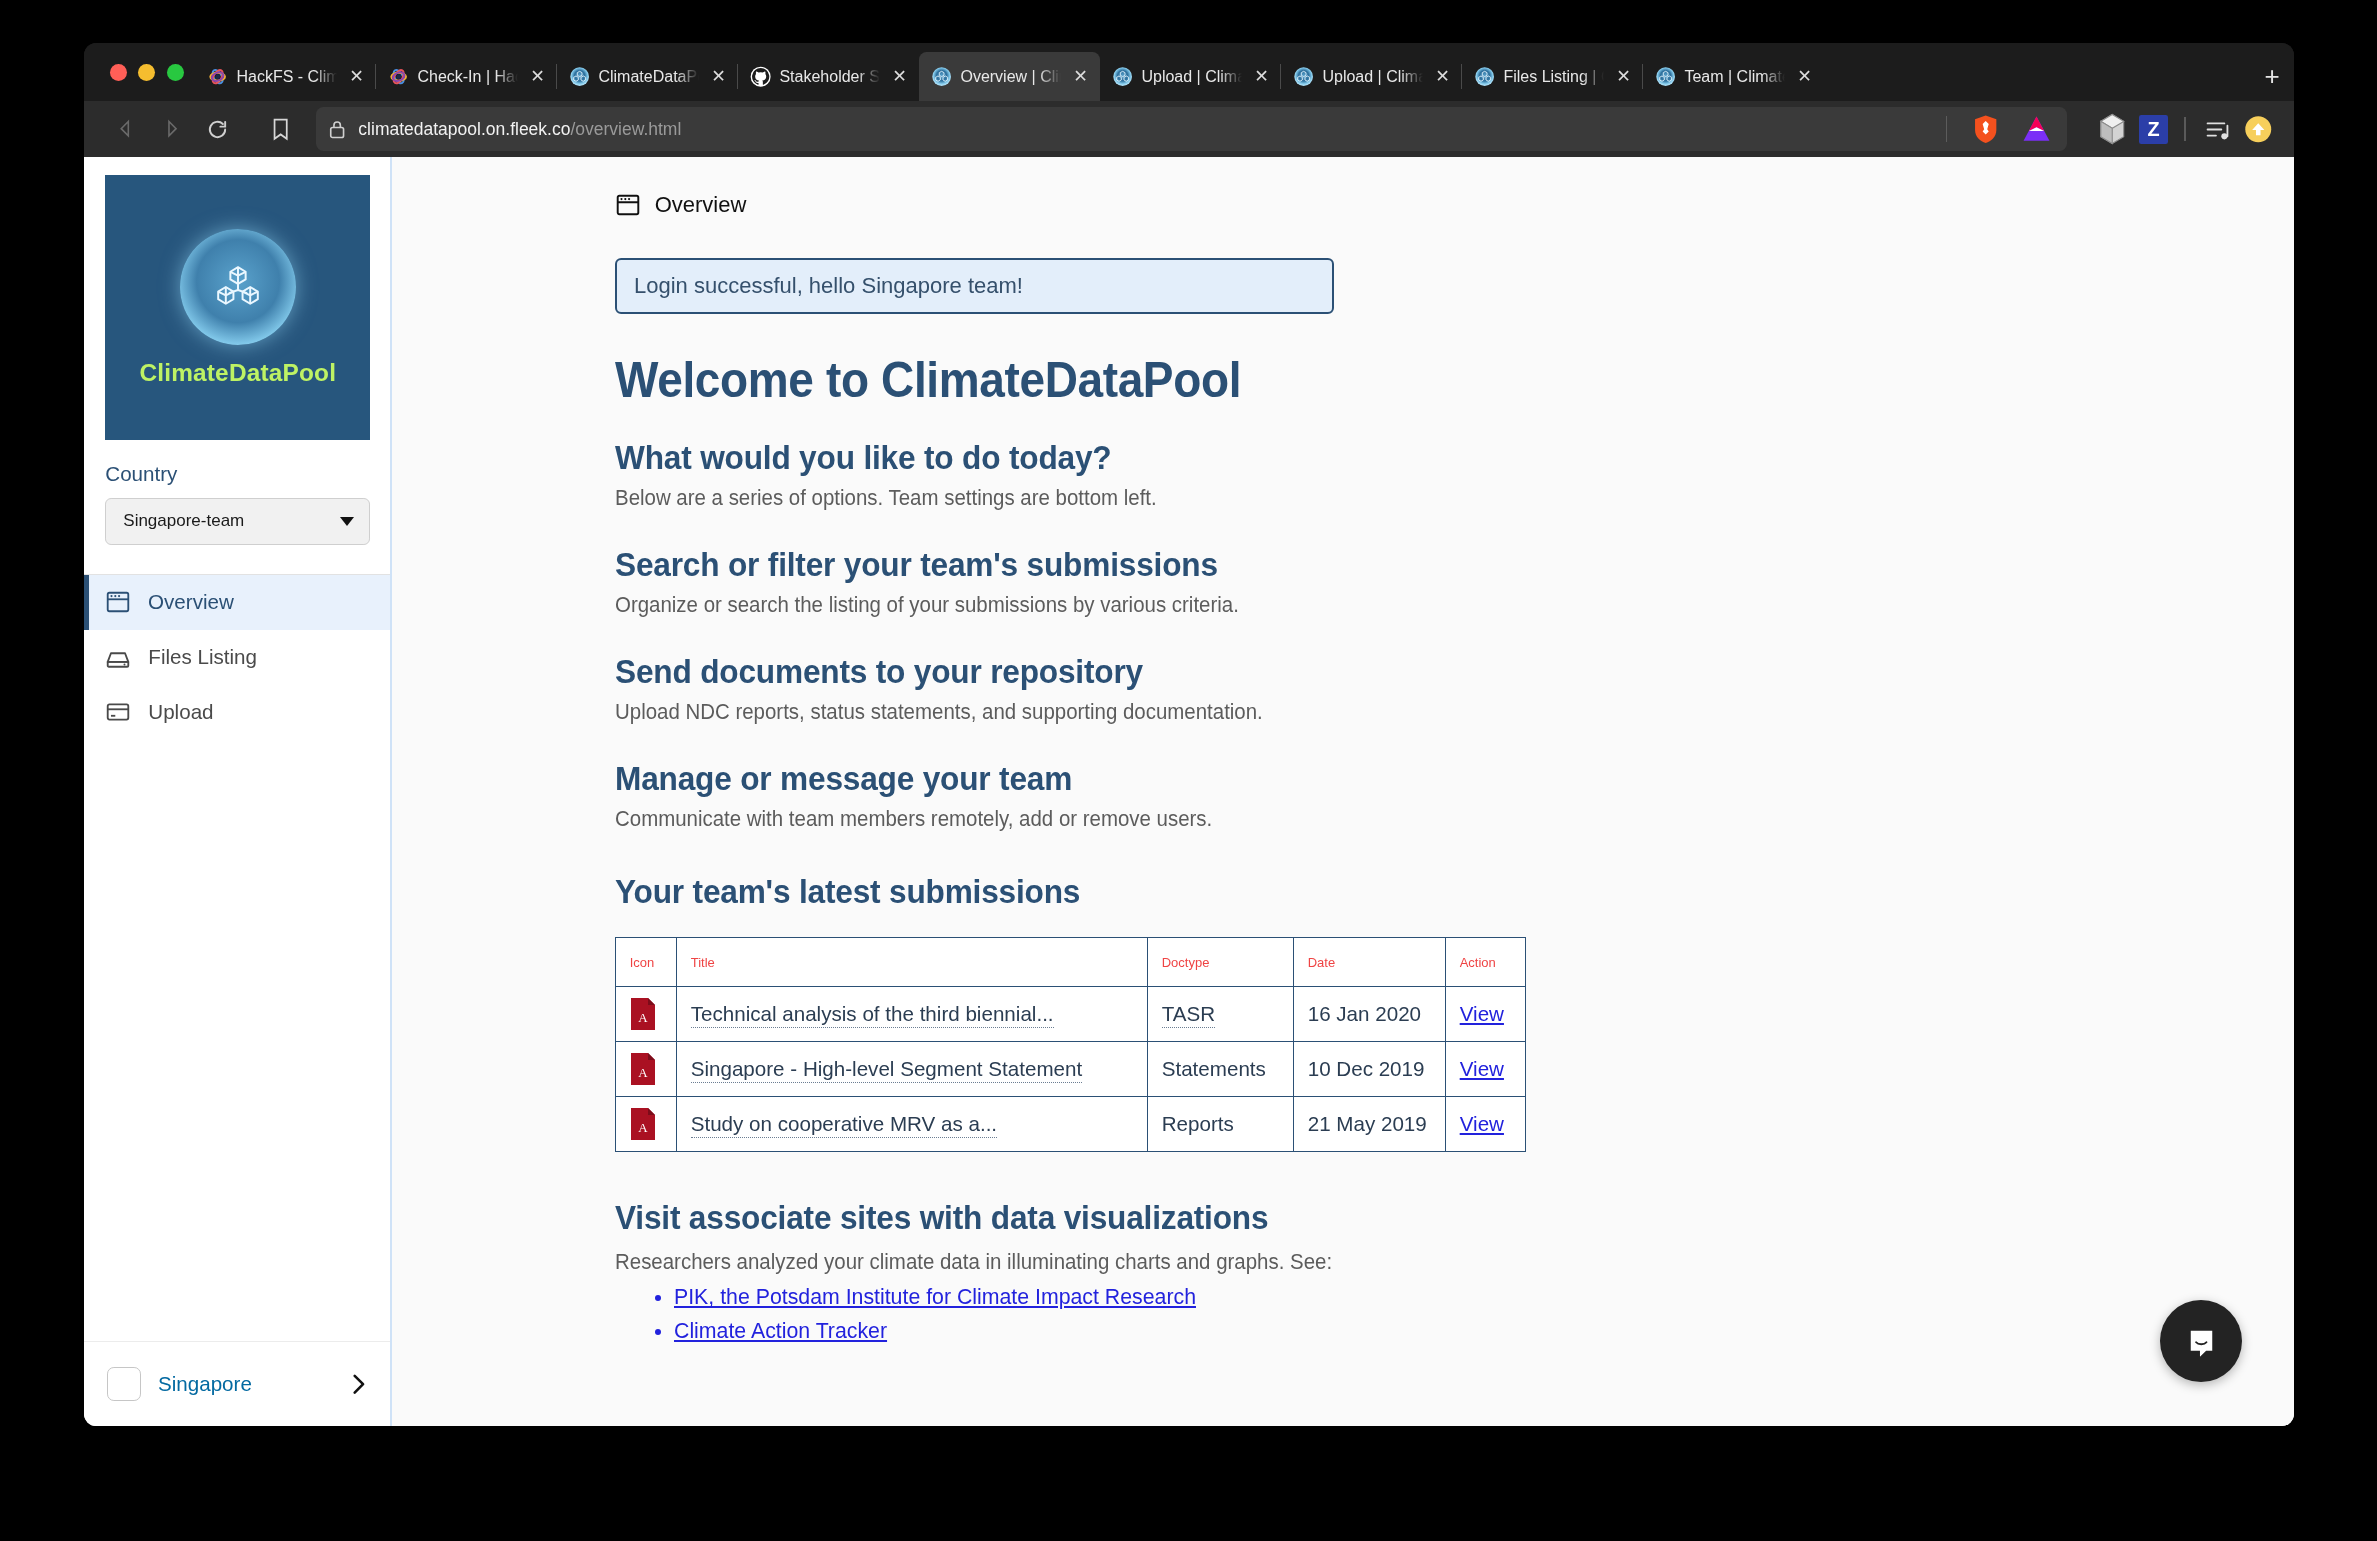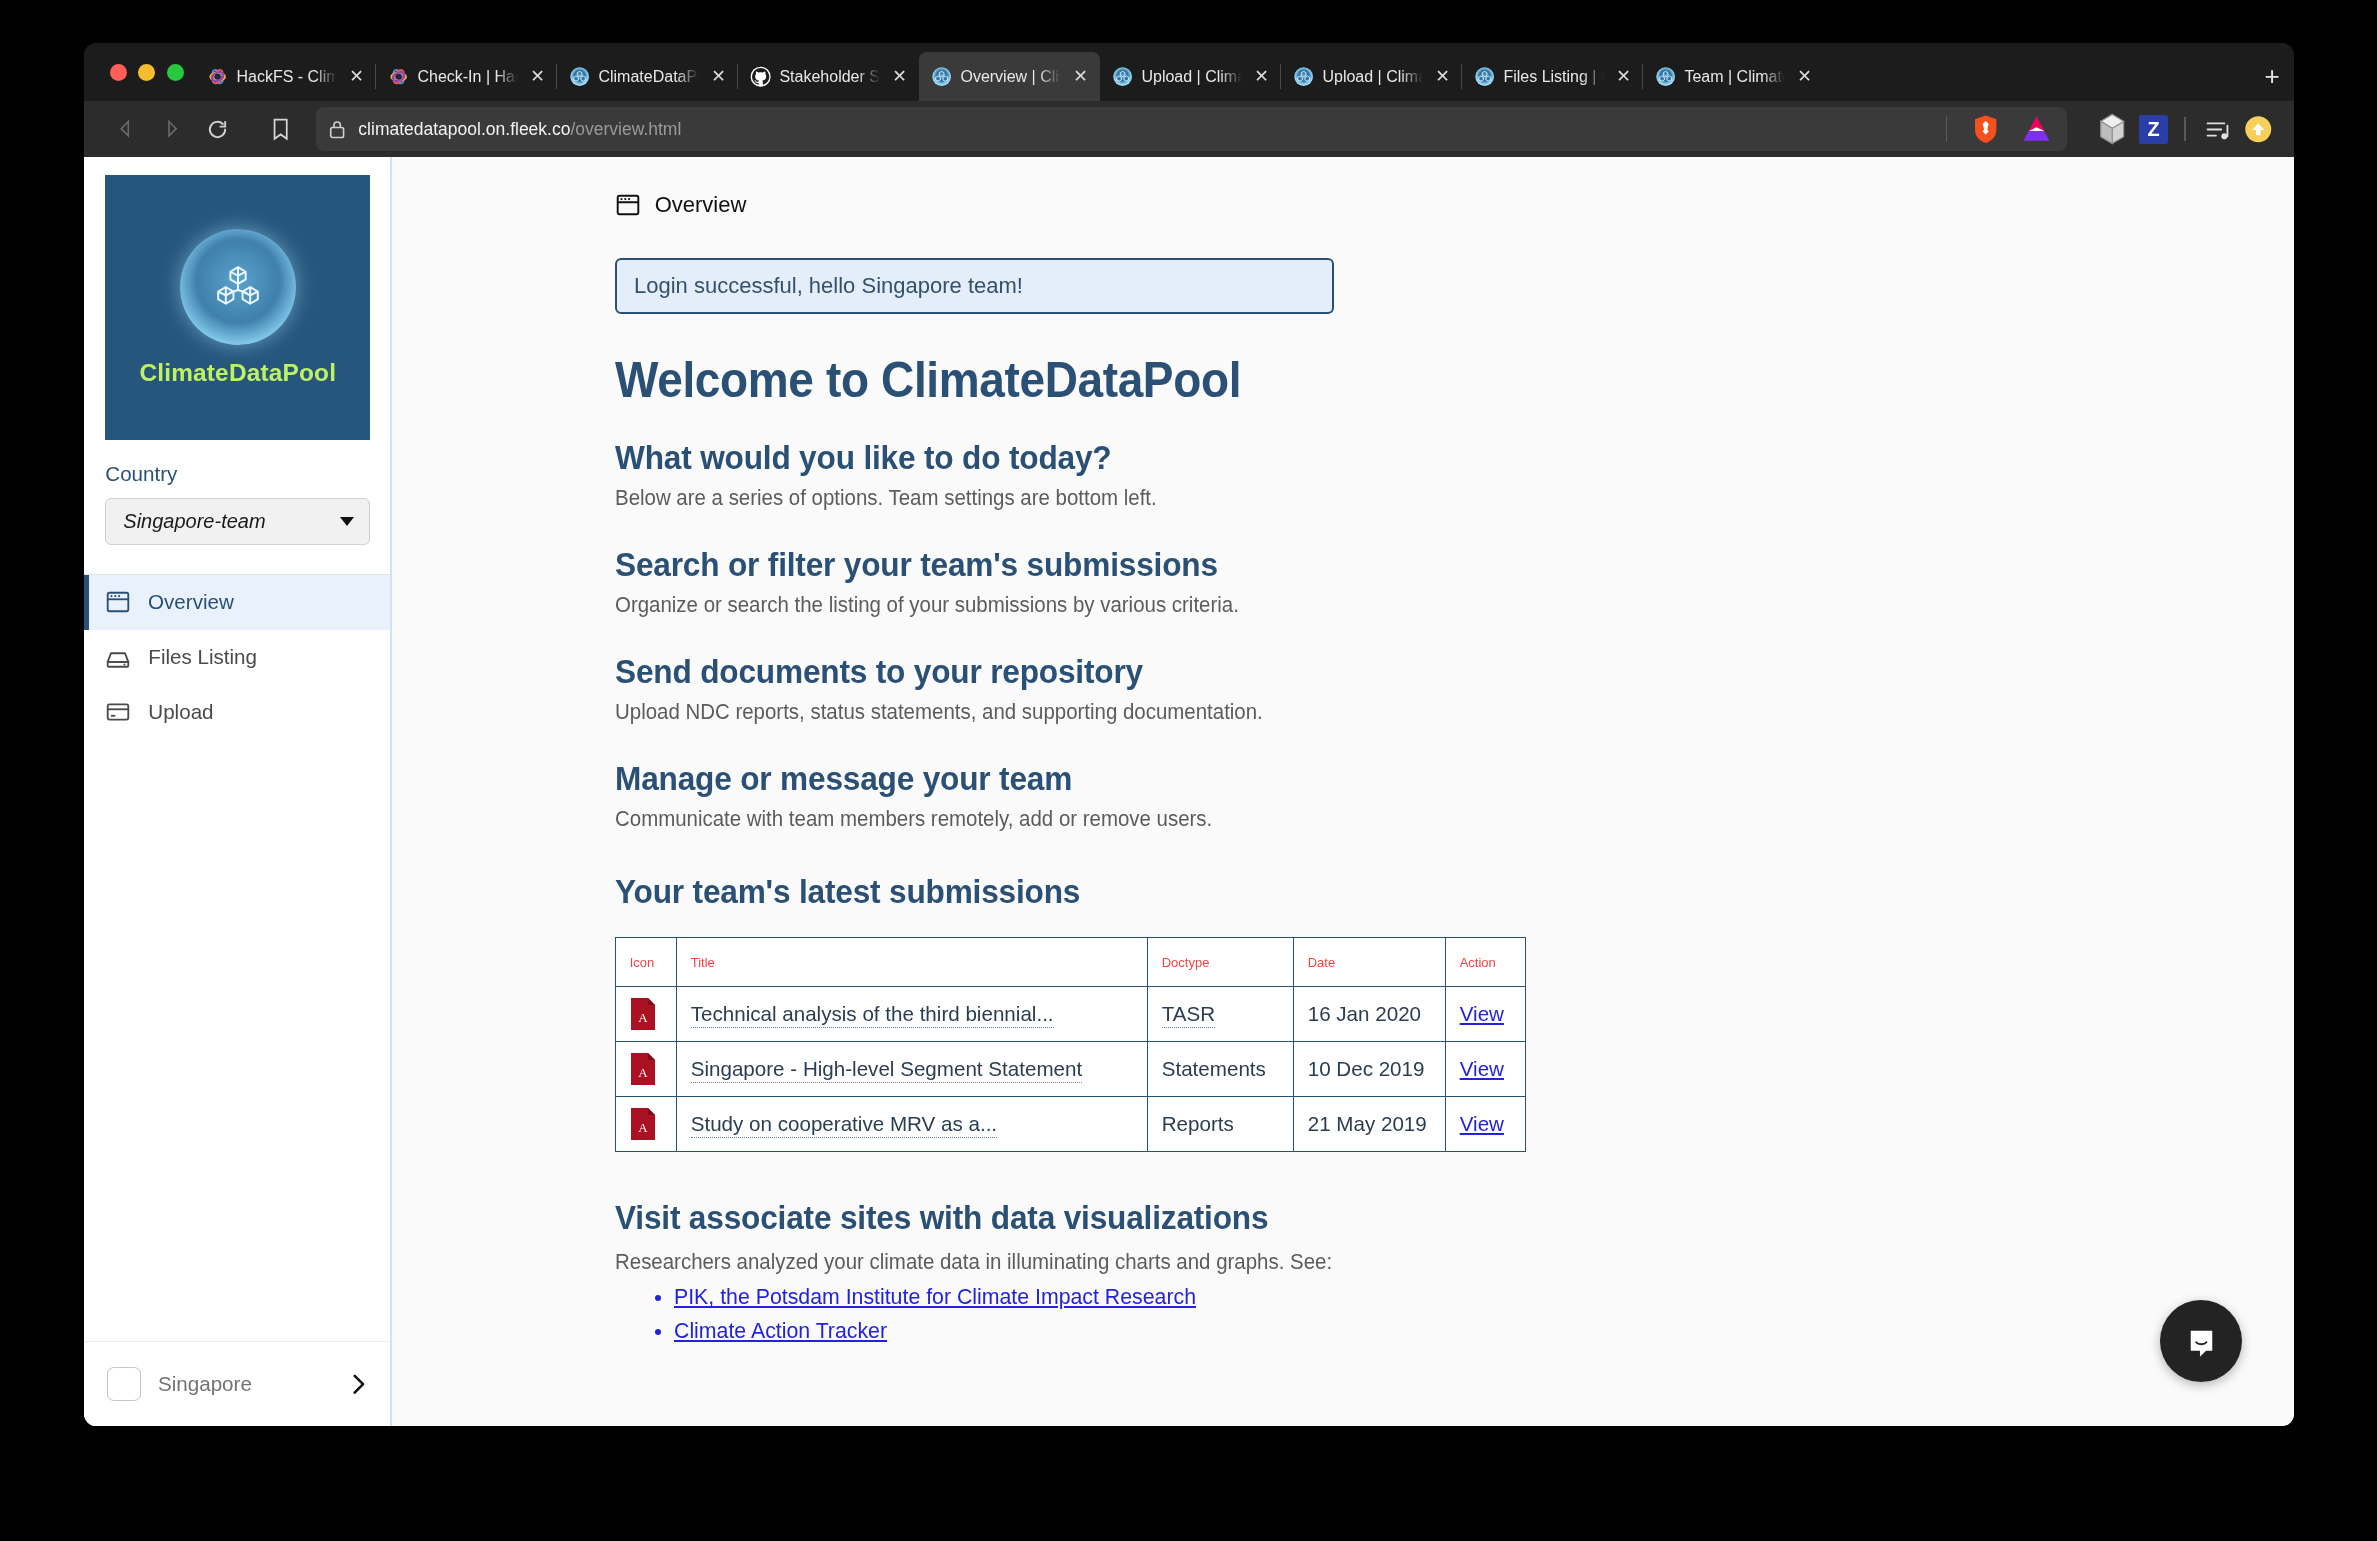--- a/index.html
+++ b/index.html
@@ -182,21 +182,21 @@
   .country-select {
     width: 265px; height: 47px;
     background: #f1f1f1;
     border: 0.8px solid #cfcfcf;
     border-radius: 6.1px;
     display: flex;
     align-items: center;
     justify-content: space-between;
     padding: 0 15.2px 0 17px;
   }
-  .country-select-value { font-size: 20px; color: #1a1a1a; font-style: italic; }
+  .country-select-value { font-size: 17px; color: #1a1a1a; }
   .caret-down {
     width: 0; height: 0;
     border-left: 7.6px solid transparent;
     border-right: 7.6px solid transparent;
     border-top: 9.1px solid #111;
   }
   .sidebar-divider {
     height: 0.8px; background: #e2e2e2;
     margin: 29px 0 0 0;
   }
@@ -226,21 +226,21 @@
     align-items: center;
     gap: 17px;
     padding: 0 23px;
   }
   .footer-checkbox {
     width: 34px; height: 34px; flex: 0 0 34px;
     border: 1.5px solid #c6c6c6;
     border-radius: 6.9px;
     background: #fff;
   }
-  .footer-label { font-size: 20.6px; color: #737373; flex: 1; }
+  .footer-label { font-size: 20.6px; color: #0369a1; flex: 1; }
   .footer-chevron { color: #111; font-size: 24.4px; font-weight: 700; display: flex; }
 
   
   .content {
     flex: 1;
     background: #fafafa;
     padding: 35px 0 0 0;
     overflow: hidden;
     position: relative;
   }

